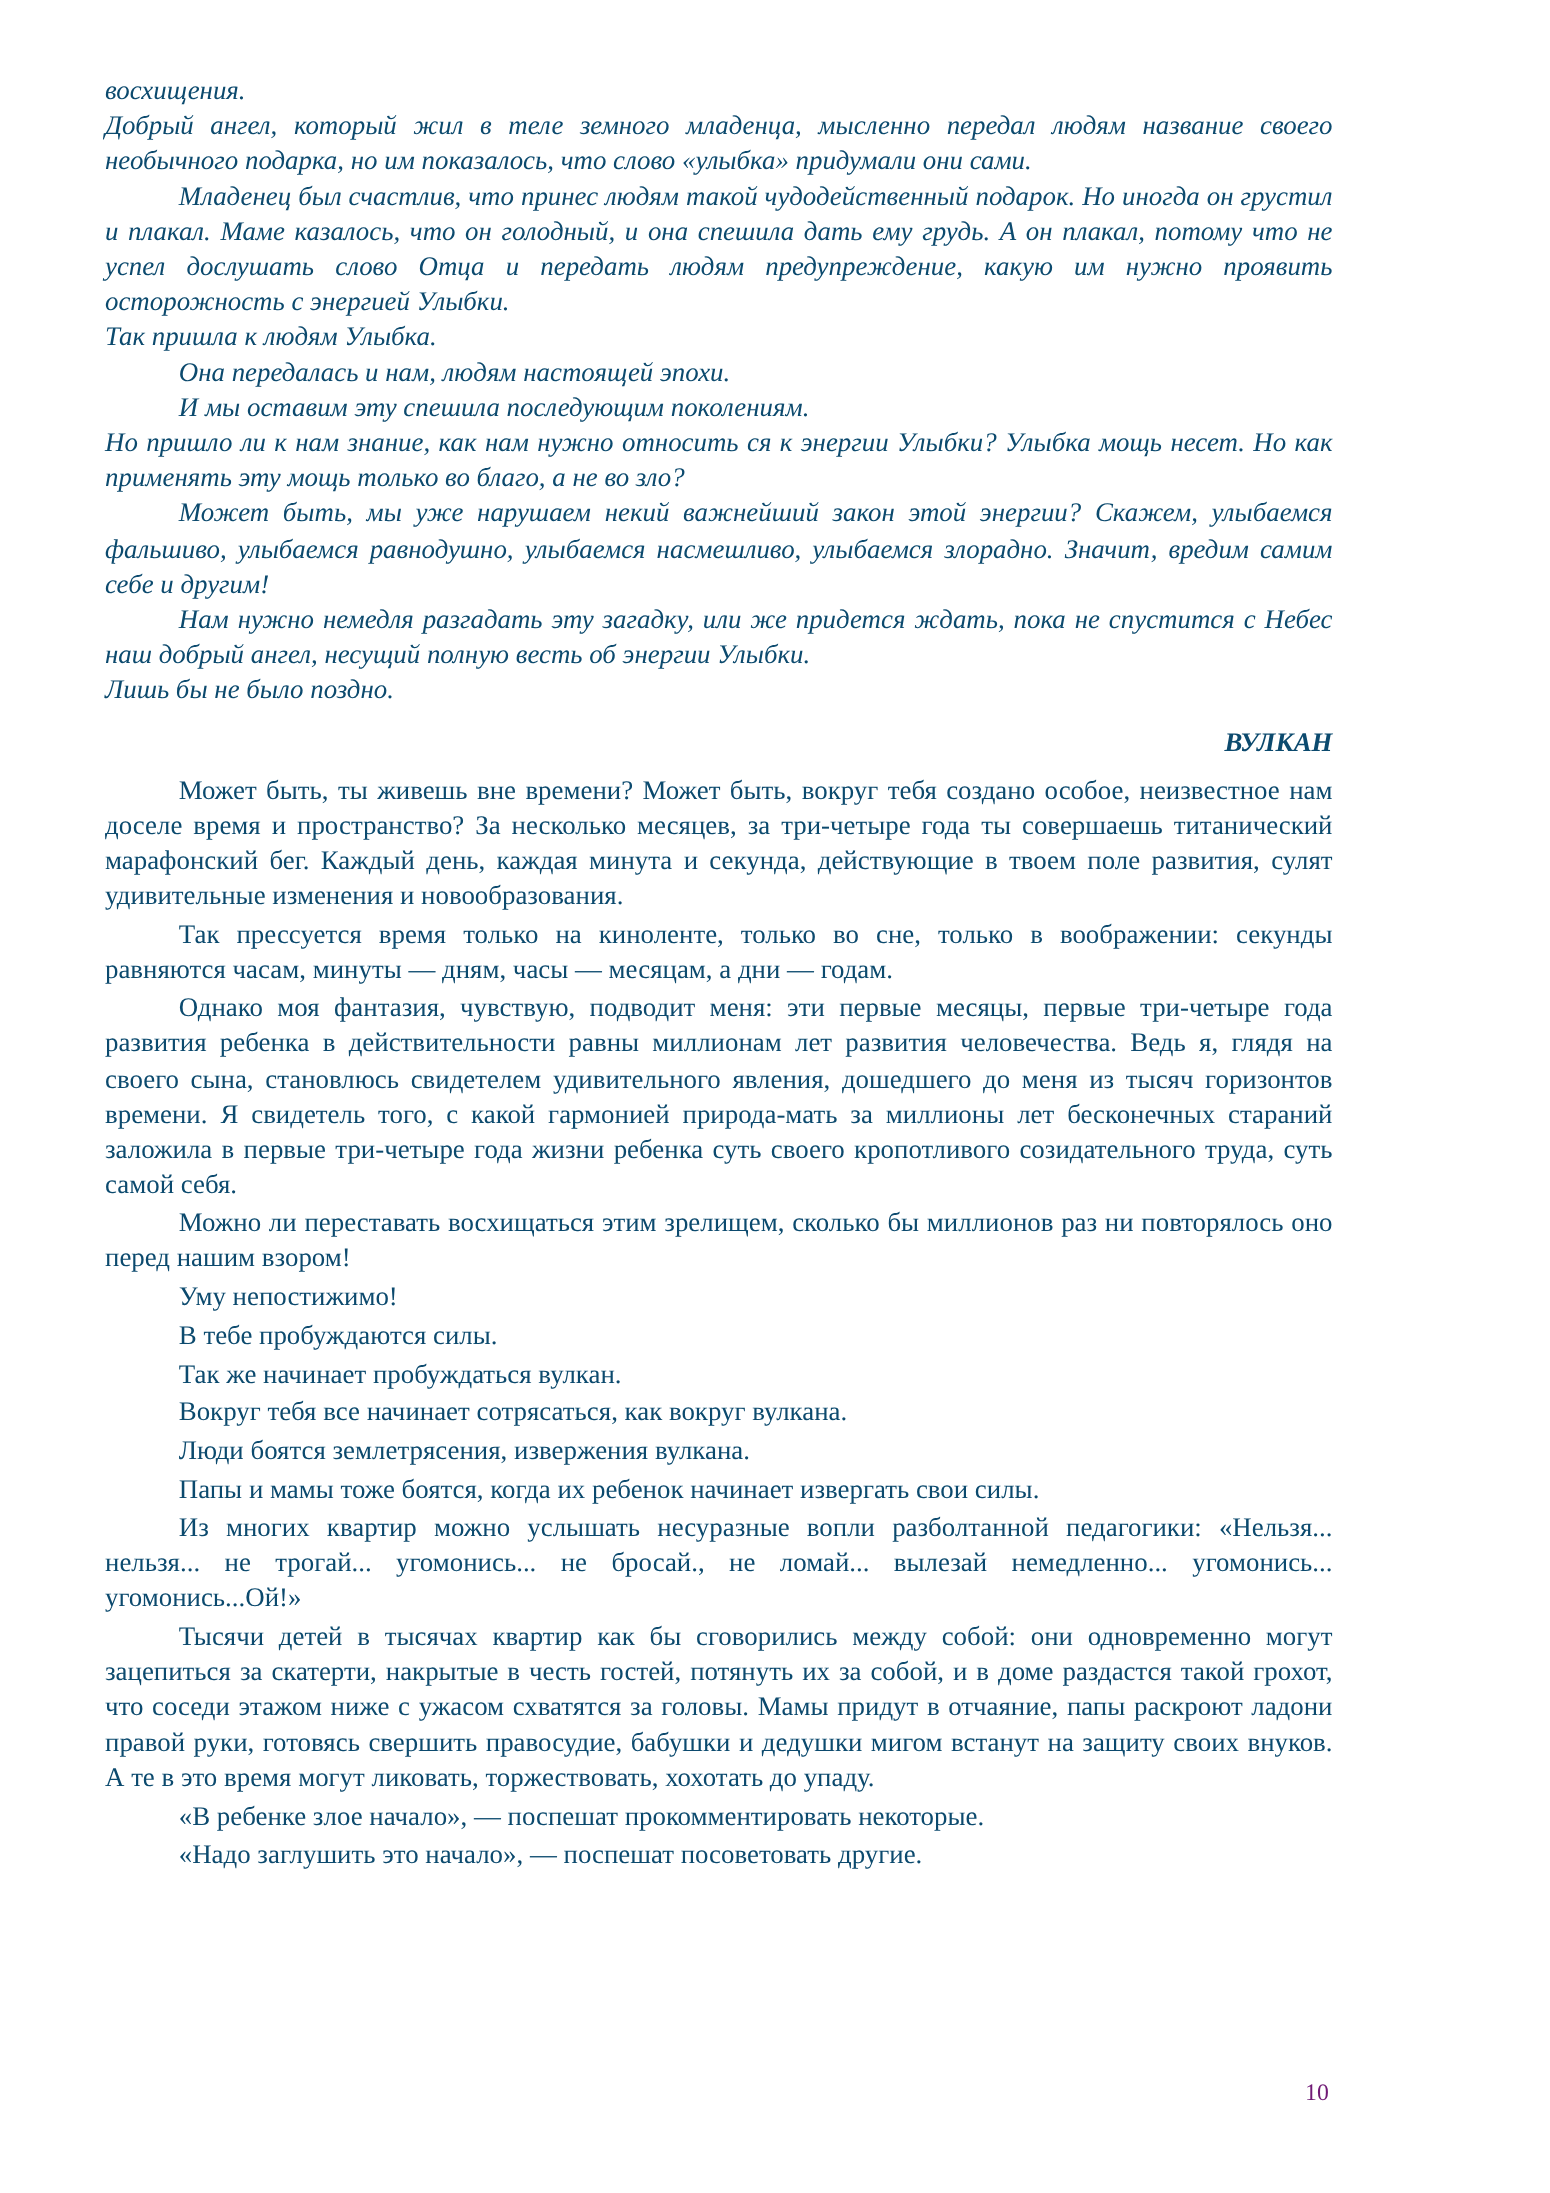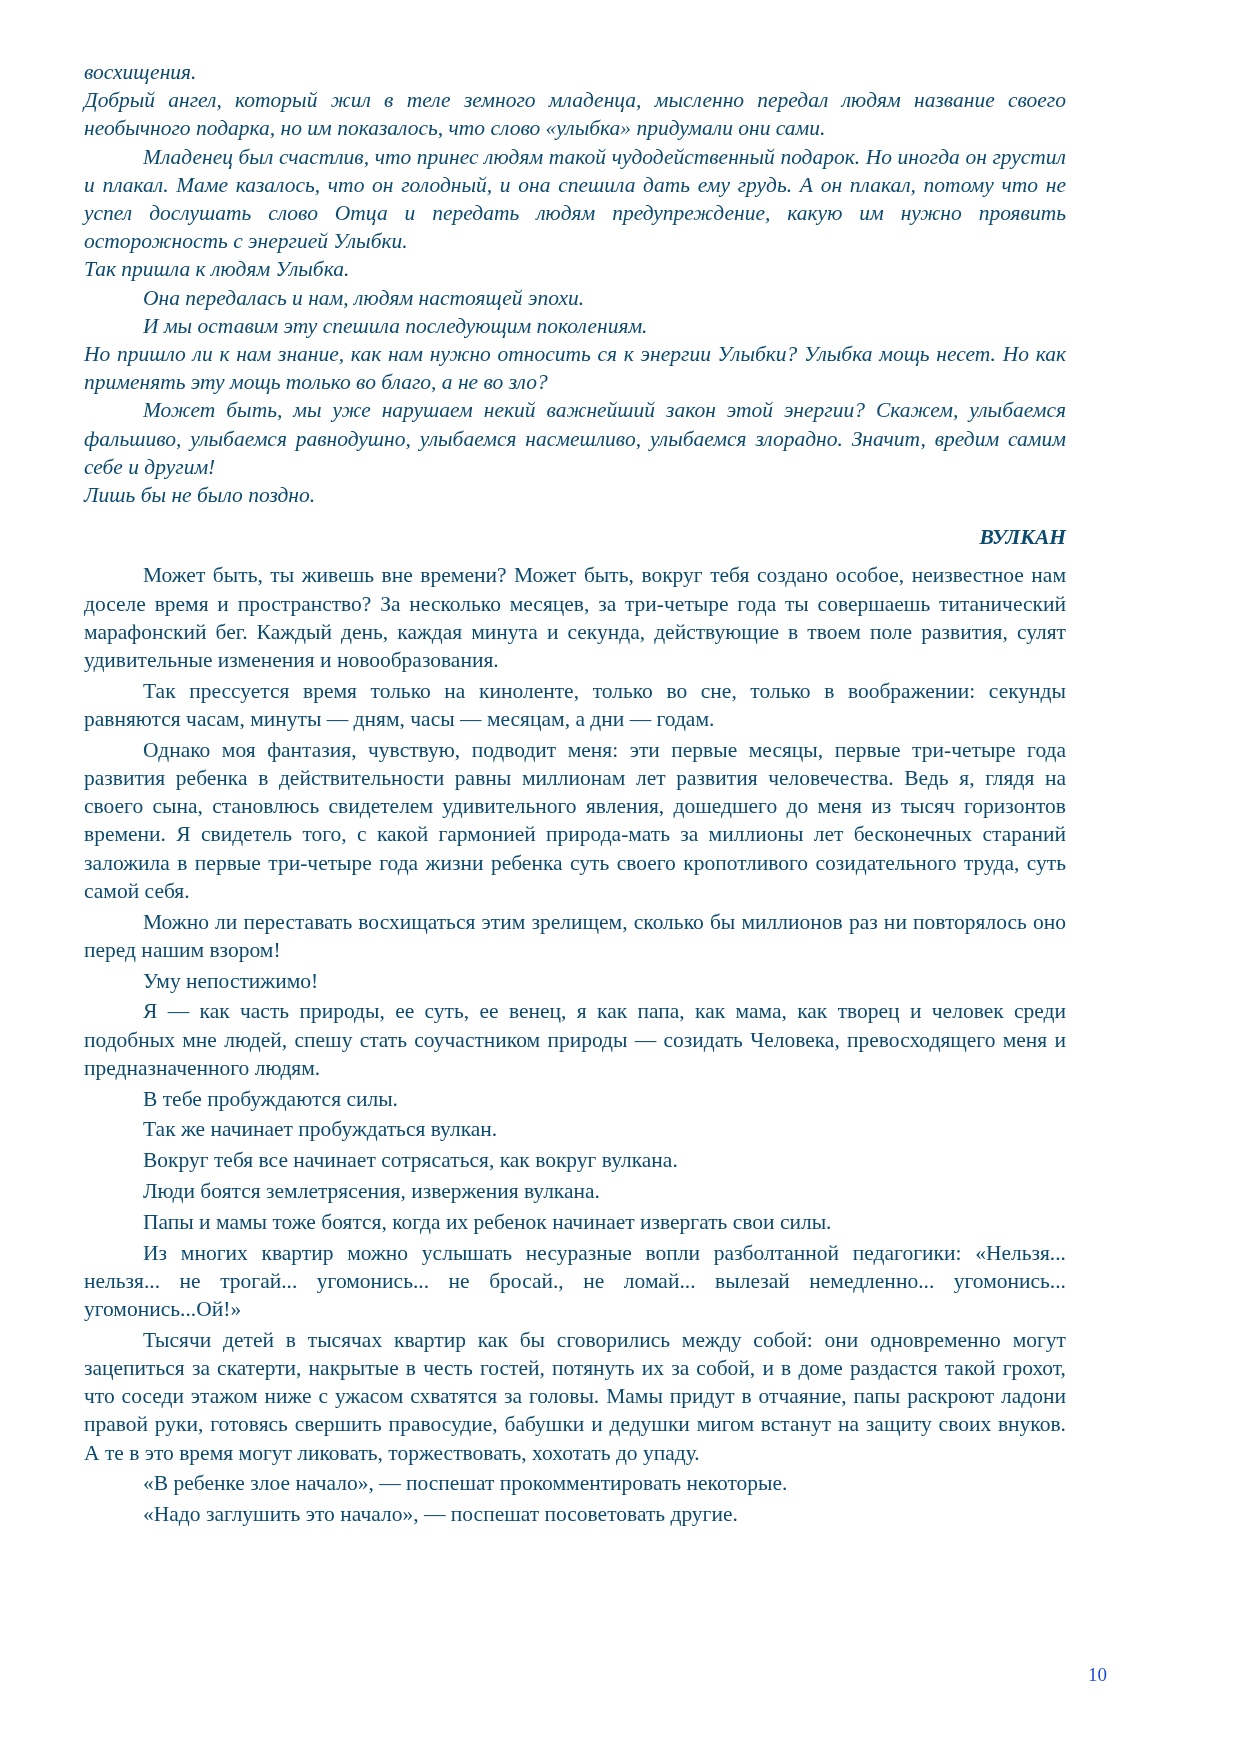--- a/index.html
+++ b/index.html
@@ -12,48 +12,48 @@
   .italic { font-style: italic; }
   .p { margin: 0; }
   .ind { text-indent: 59px; }
   .title {
     text-align: right; font-weight: bold; font-style: italic;
     margin: 14px 0 10px 0; font-size: 21.5px;
   }
   .sec2 .p { margin-bottom: 2.6px; }
   .pagenum {
     position: absolute; left: 1044px; top: 1664px;
-    font-family: "Liberation Serif", serif; font-size: 19px; color: #1d4ed8; margin-left: 44px;
+    font-family: "Liberation Serif", serif; font-size: 19px; color: #701a75;
   }
 </style>
 </head>
 <body>
 
 <div class="page">
   <div class="italic">
     <p class="p">восхищения.</p>
     <p class="p">Добрый ангел, который жил в теле земного младенца, мысленно передал людям название своего необычного подарка, но им показалось, что слово «улыбка» придумали они сами.</p>
     <p class="p ind">Младенец был счастлив, что принес людям такой чудодейственный подарок. Но иногда он грустил и плакал. Маме казалось, что он голодный, и она спешила дать ему грудь. А он плакал, потому что не успел дослушать слово Отца и передать людям предупреждение, какую им нужно проявить осторожность с энергией Улыбки.</p>
     <p class="p">Так пришла к людям Улыбка.</p>
     <p class="p ind">Она передалась и нам, людям настоящей эпохи.</p>
     <p class="p ind">И мы оставим эту спешила последующим поколениям.</p>
     <p class="p">Но пришло ли к нам знание, как нам нужно относить ся к энергии Улыбки? Улыбка мощь несет. Но как применять эту мощь только во благо, а не во зло?</p>
     <p class="p ind">Может быть, мы уже нарушаем некий важнейший закон этой энергии? Скажем, улыбаемся фальшиво, улыбаемся равнодушно, улыбаемся насмешливо, улыбаемся злорадно. Значит, вредим самим себе и другим!</p>
+    <p class="p ind">Нам нужно немедля разгадать эту загадку, или же придется ждать, пока не спустится с Небес наш добрый ангел, несущий полную весть об энергии Улыбки.</p>
     <p class="p">Лишь бы не было поздно.</p>
   </div>
 
   <div class="title">ВУЛКАН</div>
 
   <div class="sec2">
     <p class="p ind">Может быть, ты живешь вне времени? Может быть, вокруг тебя создано особое, неизвестное нам доселе время и пространство? За несколько месяцев, за три-четыре года ты совершаешь титанический марафонский бег. Каждый день, каждая минута и секунда, действующие в твоем поле развития, сулят удивительные изменения и новообразования.</p>
     <p class="p ind">Так прессуется время только на киноленте, только во сне, только в воображении: секунды равняются часам, минуты — дням, часы — месяцам, а дни — годам.</p>
     <p class="p ind">Однако моя фантазия, чувствую, подводит меня: эти первые месяцы, первые три-четыре года развития ребенка в действительности равны миллионам лет развития человечества. Ведь я, глядя на своего сына, становлюсь свидетелем удивительного явления, дошедшего до меня из тысяч горизонтов времени. Я свидетель того, с какой гармонией природа-мать за миллионы лет бесконечных стараний заложила в первые три-четыре года жизни ребенка суть своего кропотливого созидательного труда, суть самой себя.</p>
     <p class="p ind">Можно ли переставать восхищаться этим зрелищем, сколько бы миллионов раз ни повторялось оно перед нашим взором!</p>
     <p class="p ind">Уму непостижимо!</p>
-    <p class="p ind">Я — как часть природы, ее суть, ее венец, я как папа, как мама, как творец и человек среди подобных мне людей, спешу стать соучастником природы — созидать Человека, превосходящего меня и предназначенного людям.</p>
     <p class="p ind">В тебе пробуждаются силы.</p>
     <p class="p ind">Так же начинает пробуждаться вулкан.</p>
     <p class="p ind">Вокруг тебя все начинает сотрясаться, как вокруг вулкана.</p>
     <p class="p ind">Люди боятся землетрясения,  извержения  вулкана.</p>
     <p class="p ind">Папы и мамы тоже боятся, когда их ребенок начинает извергать свои силы.</p>
     <p class="p ind">Из многих квартир можно услышать несуразные вопли разболтанной педагогики: «Нельзя... нельзя... не трогай... угомонись... не бросай., не ломай... вылезай немедленно... угомонись... угомонись...Ой!»</p>
     <p class="p ind">Тысячи детей в тысячах квартир как бы сговорились между собой: они одновременно могут зацепиться за скатерти, накрытые в честь гостей, потянуть их за собой, и в доме раздастся такой грохот, что соседи этажом ниже с ужасом схватятся за головы. Мамы придут в отчаяние, папы раскроют ладони правой руки, готовясь свершить правосудие, бабушки и дедушки мигом встанут на защиту своих внуков. А те в это время могут ликовать, торжествовать, хохотать до упаду.</p>
     <p class="p ind">«В ребенке злое начало», — поспешат прокомментировать некоторые.</p>
     <p class="p ind">«Надо заглушить это начало», — поспешат посоветовать другие.</p>
   </div>

